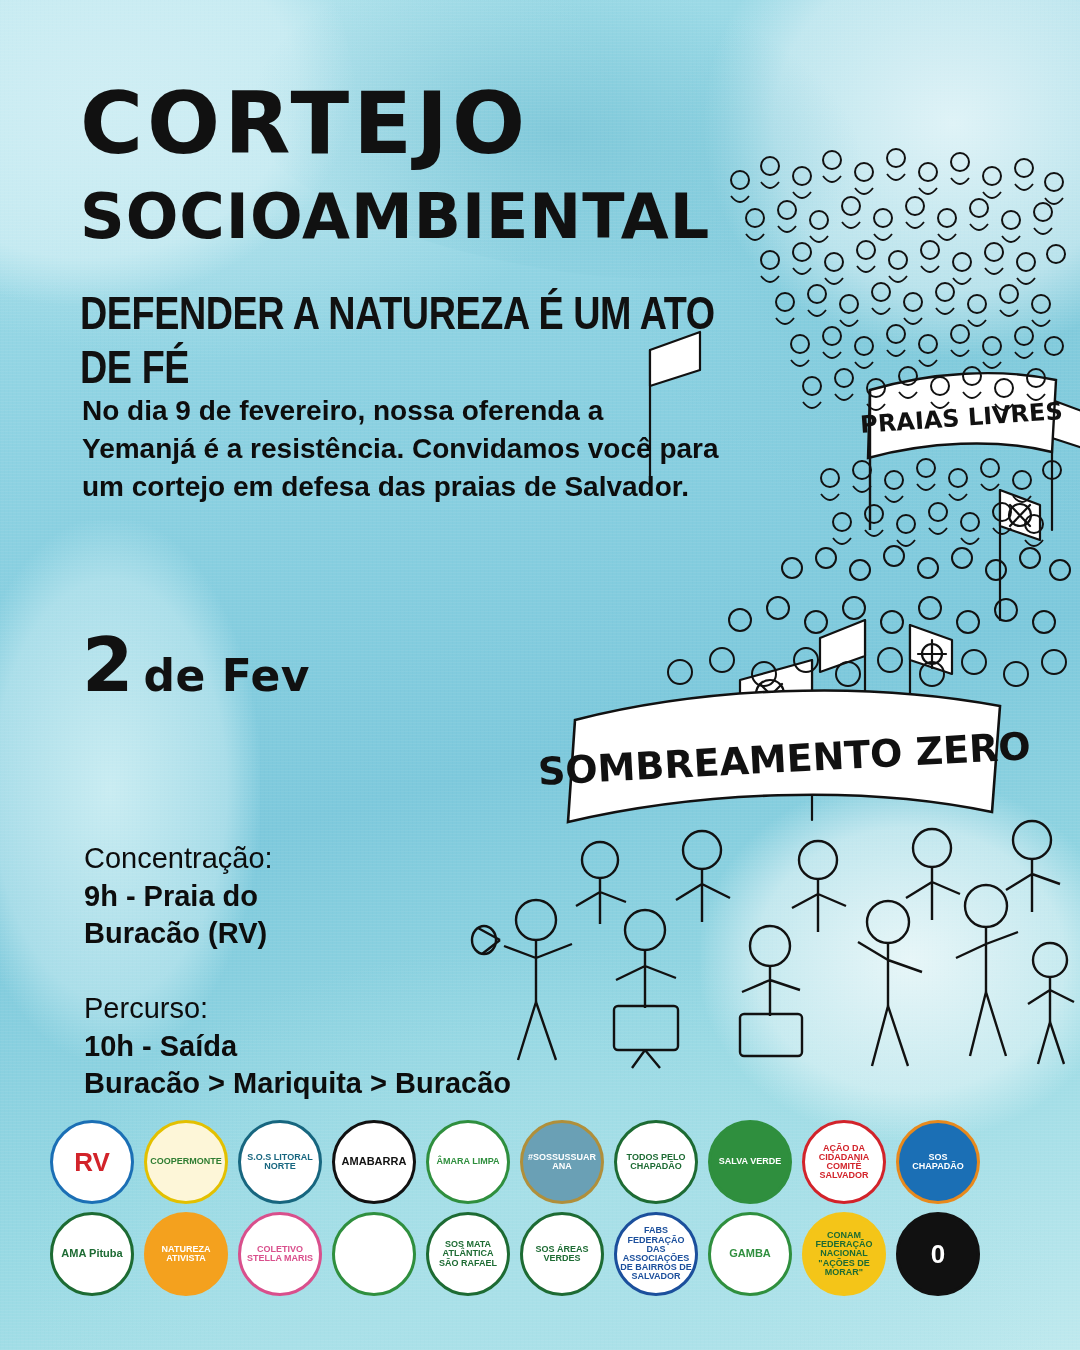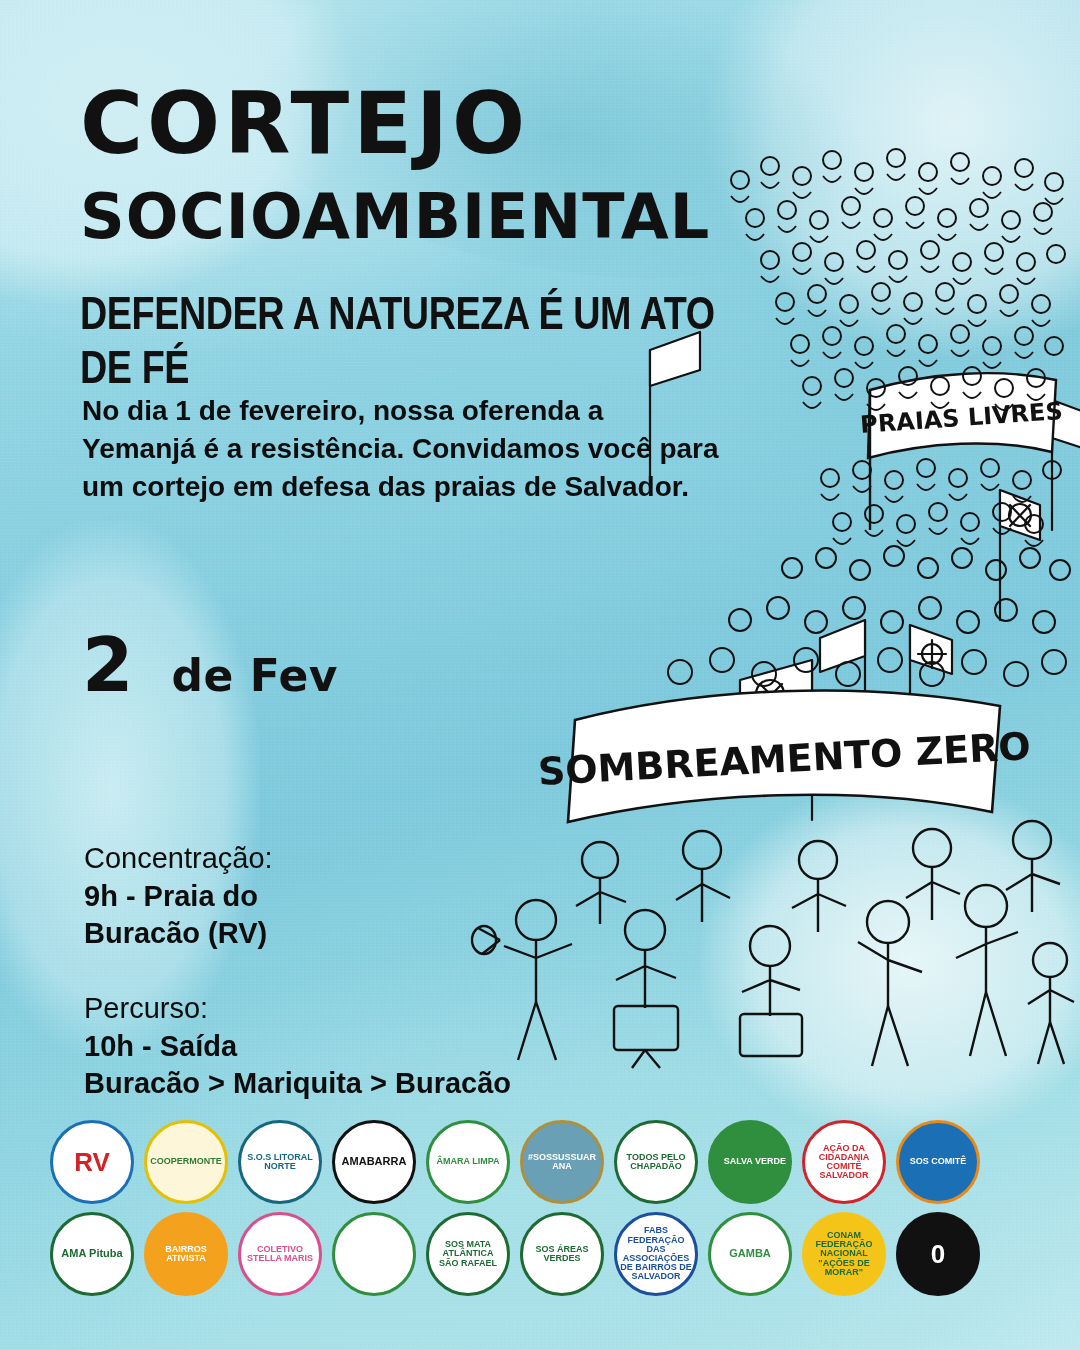--- a/index.html
+++ b/index.html
@@ -83,21 +83,21 @@
   }
   .datewrap{
     position:absolute;left:82px;top:628px;
   }
   .date-line1{
     font-family:"DejaVu Sans", sans-serif;
     font-weight:900;color:#111;line-height:1;
     display:flex;align-items:baseline;gap:10px;
   }
   .date-num{font-size:74px;letter-spacing:0;}
-  .date-sufix{font-size:44px;letter-spacing:.5px;margin-left:28px;}
+  .date-sufix{font-size:44px;letter-spacing:.5px;}
   .date-line2{
     font-family:"DejaVu Sans", sans-serif;
     font-weight:900;font-size:50px;color:#111;line-height:1.05;letter-spacing:1px;
     text-transform:uppercase;margin-top:4px;
   }
   .info{
     position:absolute;left:84px;
     font-size:29px;color:#0d0d0d;line-height:1.3;
   }
   .info .lbl{font-weight:400;margin-top:28px;}
@@ -326,21 +326,21 @@
             <path d="M160 818 L160 864 M160 832 L136 846 M160 832 L186 842"></path>
         </g>
       </g>
     </svg>
   </div>
 
   <div class="content">
     <div class="title">CORTEJO</div>
     <div class="title2">SOCIOAMBIENTAL</div>
     <div class="subtitle">DEFENDER A NATUREZA É UM ATO DE FÉ</div>
-    <div class="lede">No dia 1 de fevereiro, nossa oferenda a Yemanjá é a resistência. Convidamos você para um cortejo em defesa das praias de Salvador.</div>
+    <div class="lede">No dia 9 de fevereiro, nossa oferenda a Yemanjá é a resistência. Convidamos você para um cortejo em defesa das praias de Salvador.</div>
 
     <div class="datewrap">
       <div class="date-line1">
         <span class="date-num">2</span>
         <span class="date-sufix">de Fev</span>
       </div>
     </div>
 
     <div class="info info-1">
       <div class="lbl">Concentração:</div>
@@ -371,36 +371,36 @@
         </div>
         <div class="logo" style="background: rgb(255, 255, 255); color: rgb(47, 143, 62); border: 3px solid rgb(47, 143, 62);">
           <div class="lg-txt">ÂMARA LIMPA</div>
         </div>
         <div class="logo" style="background: rgb(106, 160, 181); color: rgb(255, 255, 255); border: 3px solid rgb(176, 143, 58);">
           <div class="lg-txt">#SOSSUSSUARANA</div>
         </div>
         <div class="logo" style="background: rgb(255, 255, 255); color: rgb(29, 107, 51); border: 3px solid rgb(29, 107, 51);">
           <div class="lg-txt">TODOS PELO CHAPADÃO</div>
         </div>
-        <div class="logo" style="background: rgb(47, 143, 62); color: rgb(255, 255, 255); border: 3px solid rgb(47, 143, 62); justify-content: flex-end;">
+        <div class="logo" style="background: rgb(47, 143, 62); color: rgb(255, 255, 255); border: 3px solid rgb(47, 143, 62);">
           <div class="lg-txt">SALVA VERDE</div>
         </div>
         <div class="logo" style="background: rgb(255, 255, 255); color: rgb(210, 35, 42); border: 3px solid rgb(210, 35, 42);">
           <div class="lg-txt">AÇÃO DA CIDADANIA COMITÊ SALVADOR</div>
         </div>
         <div class="logo" style="background: rgb(27, 111, 181); color: rgb(255, 255, 255); border: 3px solid rgb(232, 137, 28);">
-          <div class="lg-txt">SOS COMITÊ</div>
+          <div class="lg-txt">SOS CHAPADÃO</div>
         </div>
       </div>
     <div class="logo-row" id="logo-row-2">
         <div class="logo" style="background: rgb(255, 255, 255); color: rgb(29, 107, 51); border: 3px solid rgb(29, 107, 51);">
           <div class="lg-txt" style="font-size: 11px;">AMA Pituba</div>
         </div>
         <div class="logo" style="background: rgb(244, 161, 30); color: rgb(255, 255, 255); border: 3px solid rgb(244, 161, 30);">
-          <div class="lg-txt">BAIRROS ATIVISTA</div>
+          <div class="lg-txt">NATUREZA ATIVISTA</div>
         </div>
         <div class="logo" style="background: rgb(255, 255, 255); color: rgb(217, 79, 140); border: 3px solid rgb(217, 79, 140);">
           <div class="lg-txt">COLETIVO STELLA MARIS</div>
         </div>
         <div class="logo" style="background: rgb(255, 255, 255); color: rgb(47, 143, 62); border: 3px solid rgb(47, 143, 62);">
           <div class="lg-txt"></div>
         </div>
         <div class="logo" style="background: rgb(255, 255, 255); color: rgb(29, 107, 51); border: 3px solid rgb(29, 107, 51);">
           <div class="lg-txt">SOS MATA ATLÂNTICA SÃO RAFAEL</div>
         </div>

